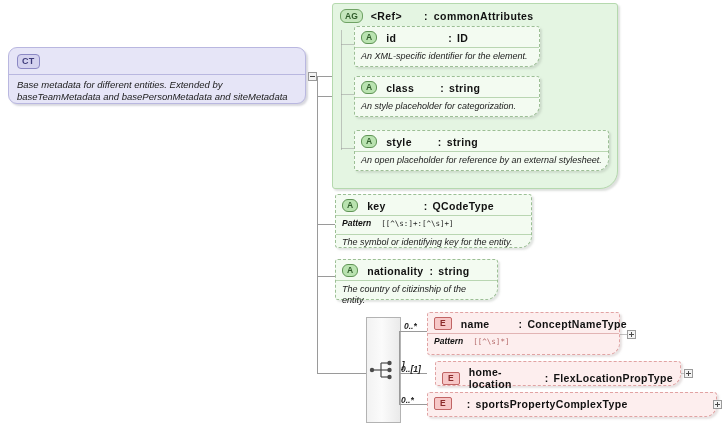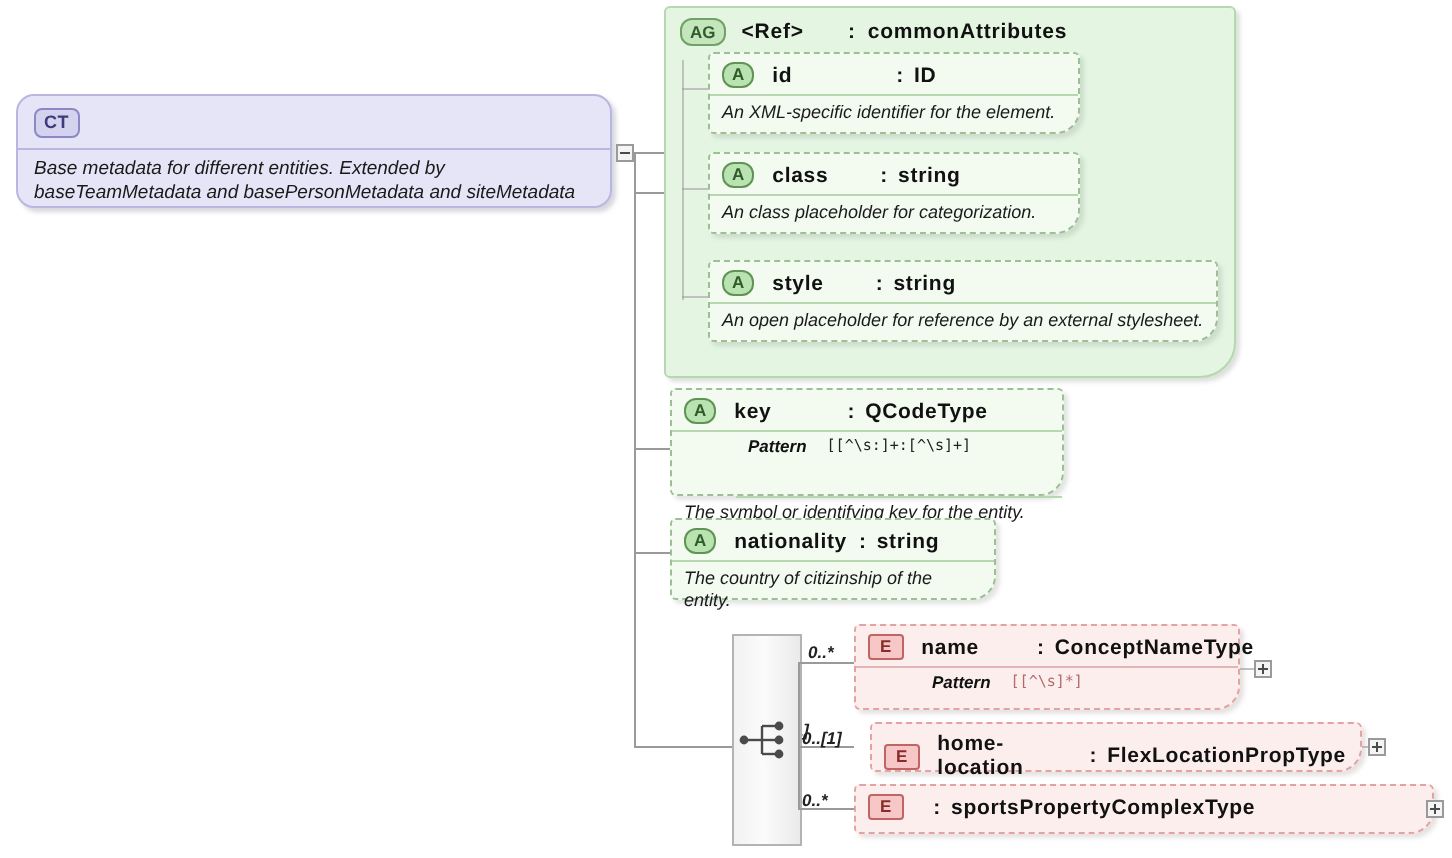--- a/index.html
+++ b/index.html
@@ -93,25 +93,24 @@
     line-height:11px;
     margin-right:9px;
   }
   .attr-name{font-size:10.5px;font-weight:bold;color:#111;letter-spacing:.35px;}
   .attr-type{font-size:10.5px;font-weight:bold;color:#111;letter-spacing:.35px;}
   .attr-doc{
     font-size:9px;font-style:italic;color:#1a1a1a;
     padding:3px 6px 3px 6px;line-height:11px;
   }
   .pattern-row{
-    display:flex;align-items:flex-start;
-    padding:2px 6px 20px 6px;
+    display:flex;align-items:center;
+    padding:2px 6px 6px 6px;
     border-bottom:1px solid #b9d6b2;
     font-size:8.5px;
-    margin-left:32px;
   }
   .pattern-label{font-style:italic;font-weight:bold;color:#111;margin-right:10px;}
   .pattern-val{font-family:"DejaVu Sans Mono", monospace;font-size:7.5px;color:#222;}
 
   
   .el-box{
     background:#fdeeee;
     border:1px dashed #e1a3a3;
     border-radius:3px 3px 12px 3px;
     box-shadow:2px 2px 2px rgba(175,160,160,.3);
@@ -214,21 +213,21 @@
     <div class="attr-doc">An XML-specific identifier for the element.</div>
   </div>
 
   <div class="box attr-box" style="left:354px;top:76px;width:186px;height:41px;">
     <div class="attr-head">
       <span class="attr-tag">A</span>
       <span class="attr-name">class</span>
       <span class="attr-type" style="margin-left:26px;margin-right:5px;">:</span>
       <span class="attr-type">string</span>
     </div>
-    <div class="attr-doc">An class placeholder for categorization.</div>
+    <div class="attr-doc">An style placeholder for categorization.</div>
   </div>
 
   <div class="box attr-box" style="left:354px;top:130px;width:255px;height:41px;">
     <div class="attr-head">
       <span class="attr-tag">A</span>
       <span class="attr-name">style</span>
       <span class="attr-type" style="margin-left:26px;margin-right:5px;">:</span>
       <span class="attr-type">string</span>
     </div>
     <div class="attr-doc">An open placeholder for reference by an external stylesheet.</div>

